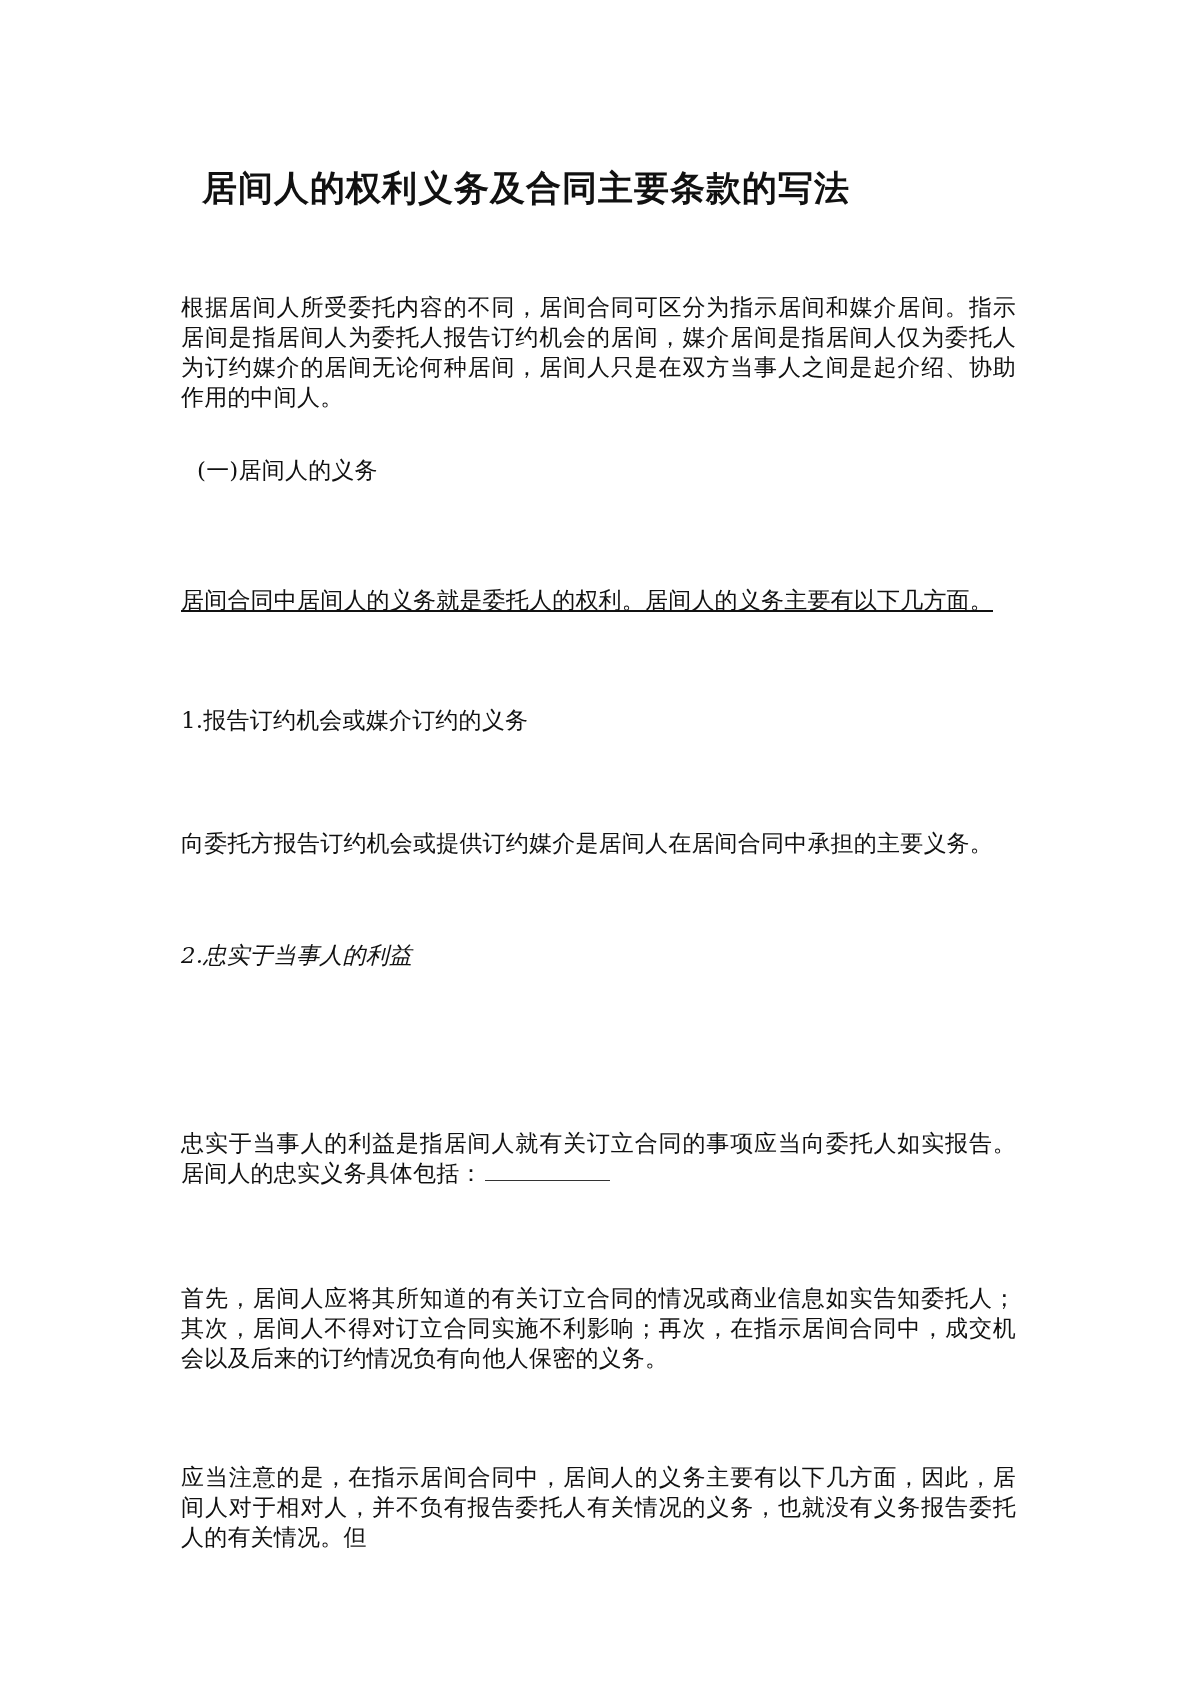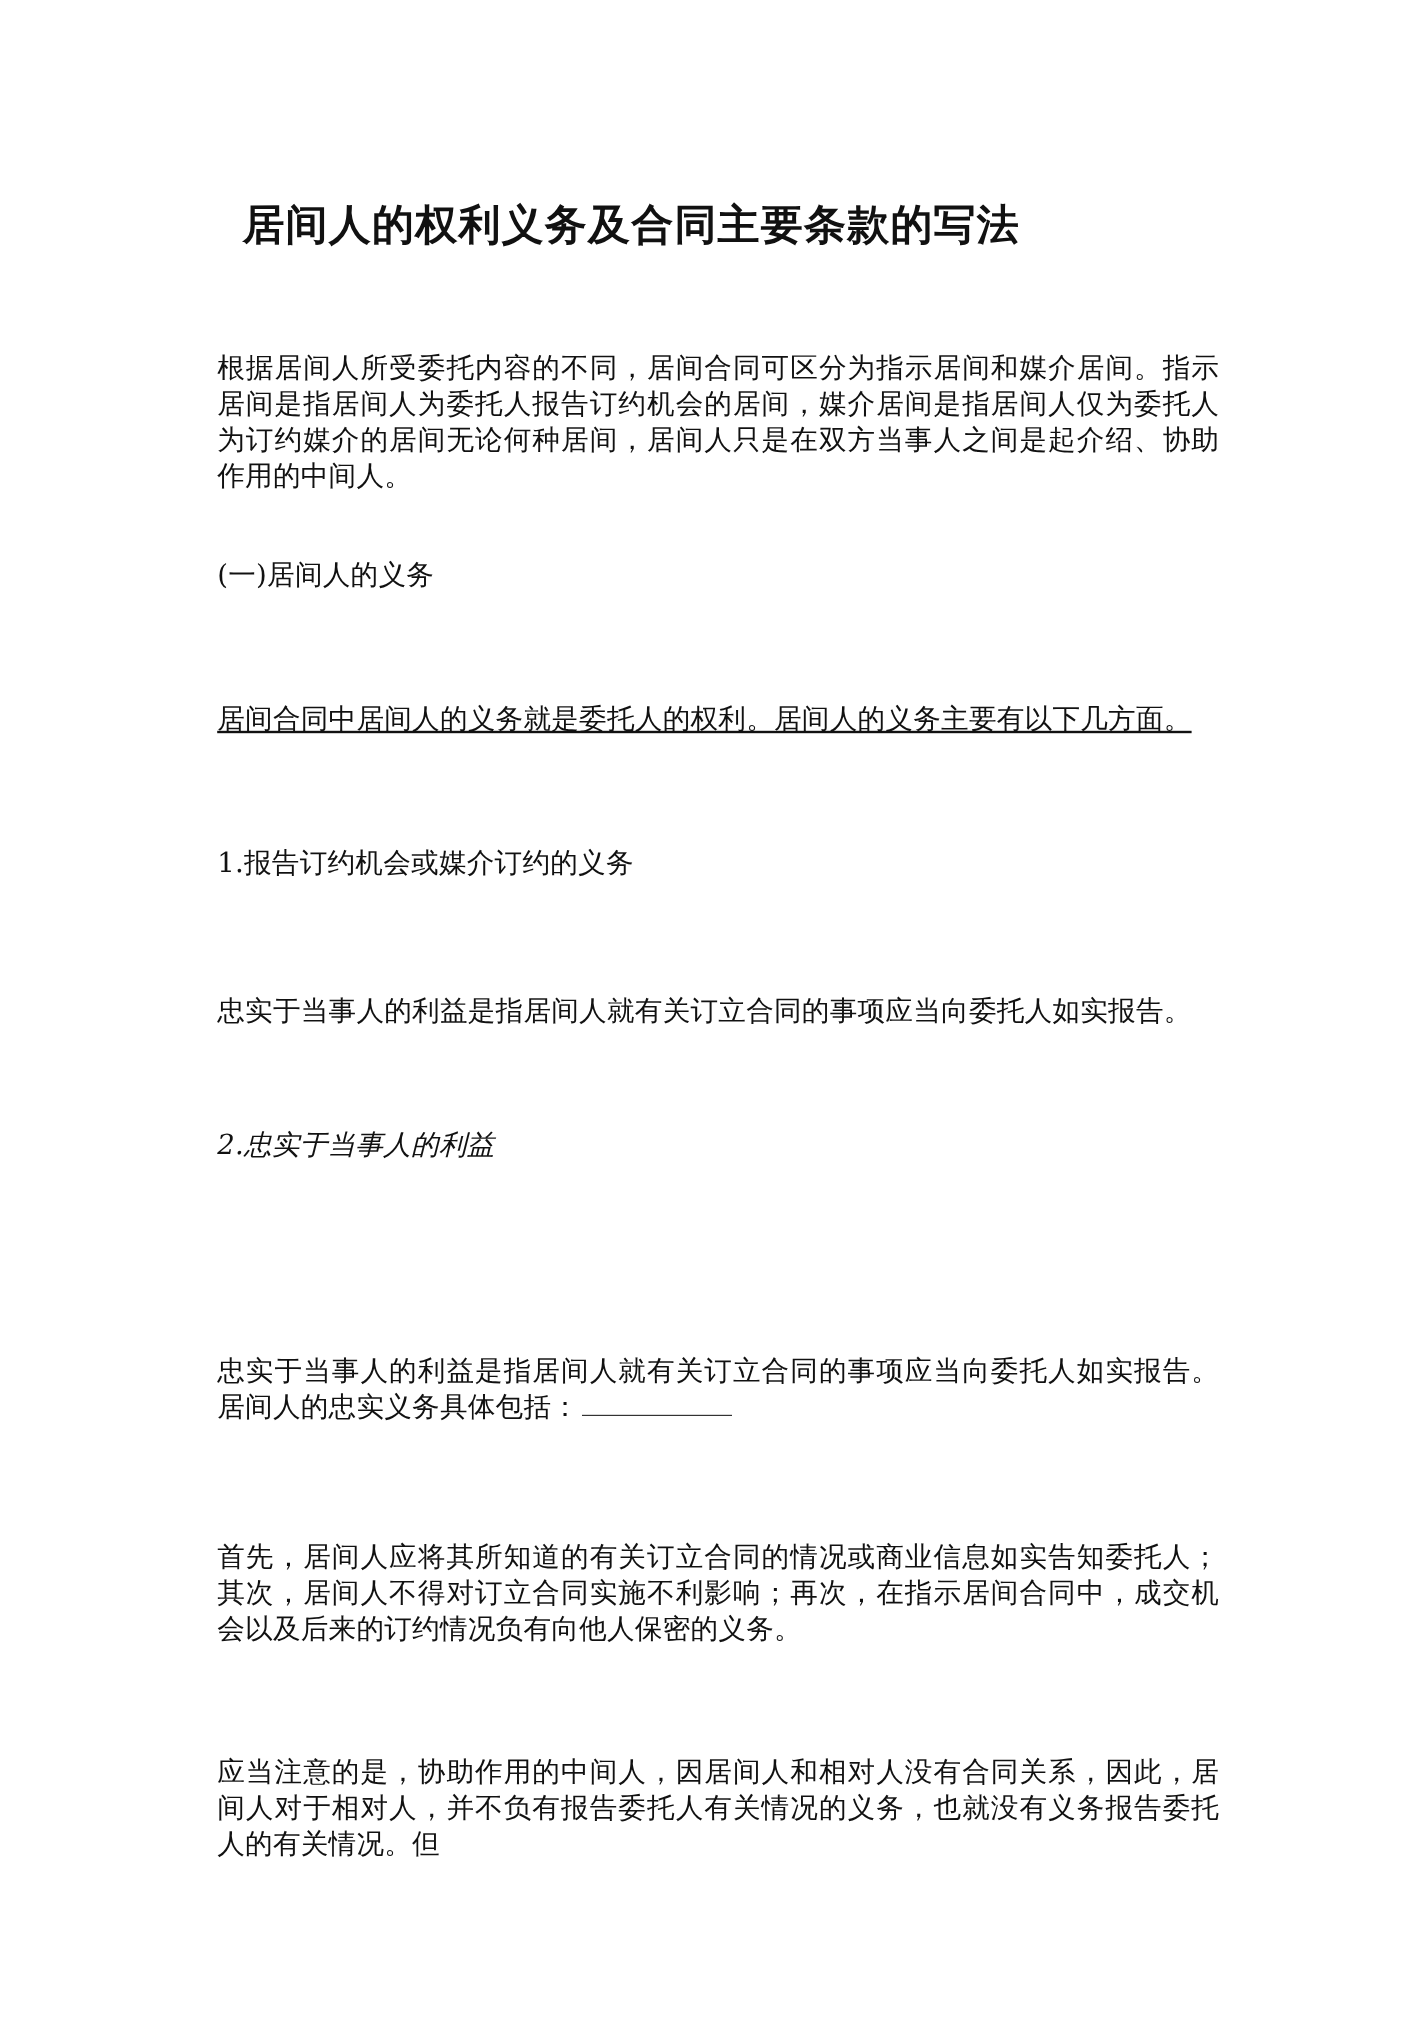--- a/index.html
+++ b/index.html
@@ -13,27 +13,27 @@
   .blank { display: inline-block; width: 125px; border-bottom: 1px solid #333;
            height: 18px; vertical-align: baseline; margin-left: 2px; }
 </style>
 </head>
 <body>
 
 <h1 class="title">居间人的权利义务及合同主要条款的写法</h1>
 
 <p class="p" style="top:292px;">根据居间人所受委托内容的不同，居间合同可区分为指示居间和媒介居间。指示居间是指居间人为委托人报告订约机会的居间，媒介居间是指居间人仅为委托人为订约媒介的居间无论何种居间，居间人只是在双方当事人之间是起介绍、协助作用的中间人。</p>
 
-<p class="p" style="top:465px;">(一)居间人的义务</p>
+<p class="p" style="top:455px;margin-left:16px;">(一)居间人的义务</p>
 
 <p class="p" style="top:585px;text-decoration:underline;">居间合同中居间人的义务就是委托人的权利。居间人的义务主要有以下几方面。</p>
 
 <p class="p" style="top:705px;">1.报告订约机会或媒介订约的义务</p>
 
-<p class="p" style="top:828px;">忠实于当事人的利益是指居间人就有关订立合同的事项应当向委托人如实报告。</p>
+<p class="p" style="top:828px;">向委托方报告订约机会或提供订约媒介是居间人在居间合同中承担的主要义务。</p>
 
 <p class="p" style="top:940px;font-style:italic;">2.忠实于当事人的利益</p>
 
 <p class="p" style="top:1128px;"><span>忠实于当事人的利益是指居间人就有关订立合同的事项应当向委托人如实报告。居间人的忠实义务具体包括：</span><span class="blank"></span></p>
 
 <p class="p" style="top:1283px;">首先，居间人应将其所知道的有关订立合同的情况或商业信息如实告知委托人；其次，居间人不得对订立合同实施不利影响；再次，在指示居间合同中，成交机会以及后来的订约情况负有向他人保密的义务。</p>
 
-<p class="p" style="top:1462px;">应当注意的是，协助作用的中间人，因居间人和相对人没有合同关系，因此，居间人对于相对人，并不负有报告委托人有关情况的义务，也就没有义务报告委托人的有关情况。但</p>
+<p class="p" style="top:1462px;">应当注意的是，在指示居间合同中，居间人的义务主要有以下几方面，因此，居间人对于相对人，并不负有报告委托人有关情况的义务，也就没有义务报告委托人的有关情况。但</p>
 
 </body></html>

